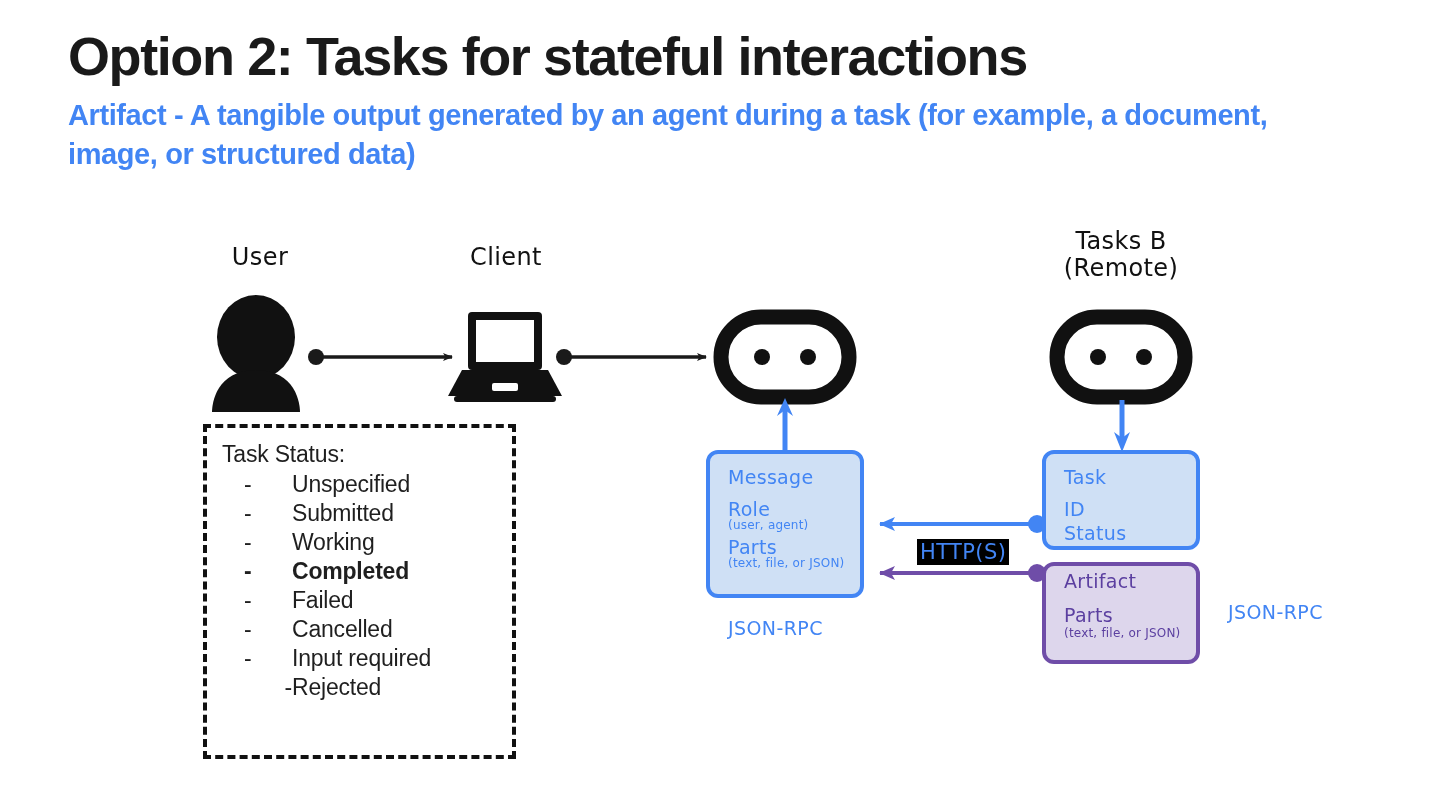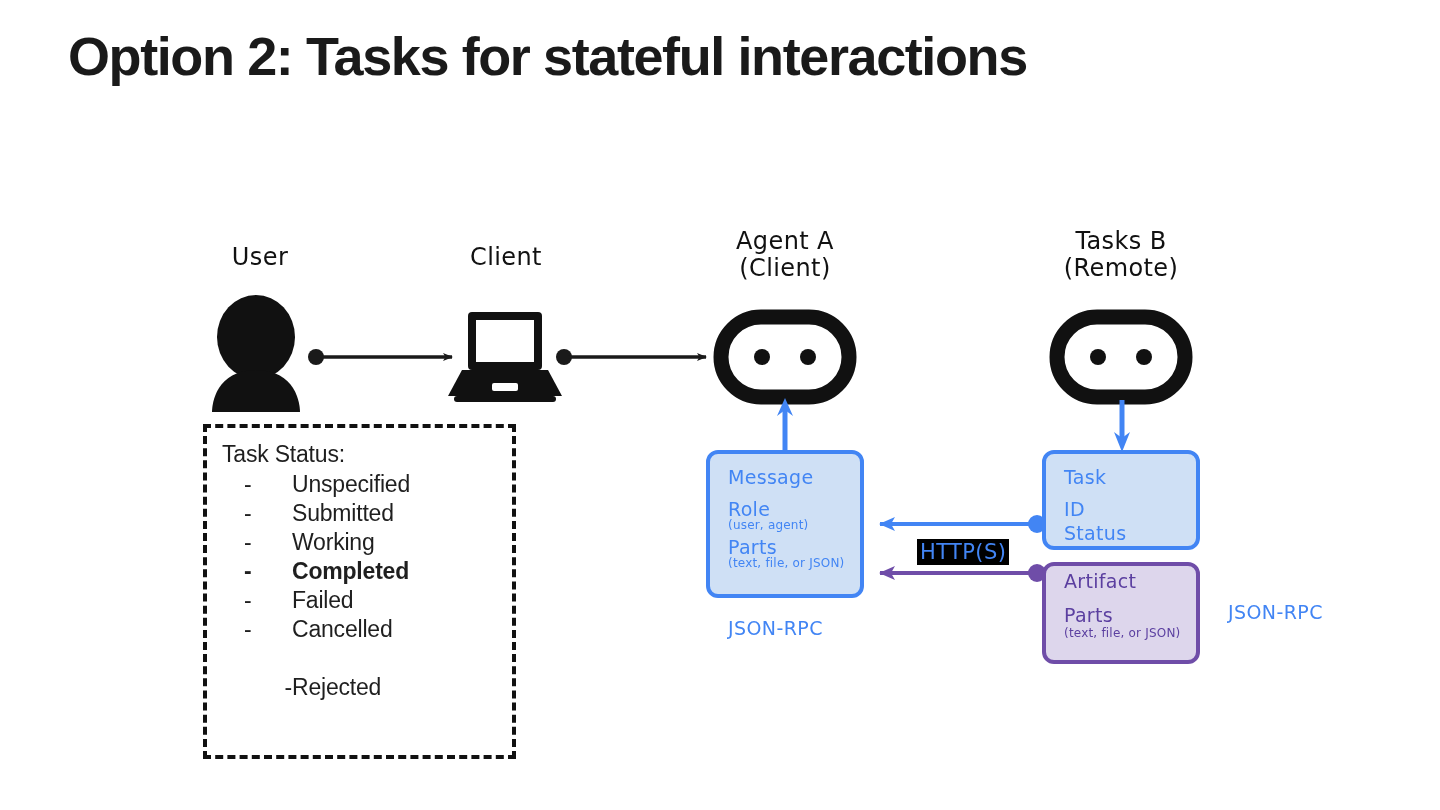--- a/index.html
+++ b/index.html
@@ -100,29 +100,26 @@
     position:absolute;left:1228px;top:601px;
     font-size:19px;color:#4285f4;letter-spacing:0.4px;
   }
 </style>
 </head>
 <body>
 
 <div class="stage">
 
   <div id="page-title">Option 2: Tasks for stateful interactions</div>
+  <div id="page-subtitle">Artifact - A tangible output generated by an agent during a task (for example, a document, image, or structured data)</div>
 
   <div class="node-label hand" style="left:190px;top:244px;width:140px;">User</div>
 
   <div class="node-label hand" style="left:436px;top:244px;width:140px;">Client</div>
 
-  <div class="node-label hand" style="left:715px;top:228px;width:140px;">
-    <div>Agent A</div>
-    <div>(Client)</div>
-  </div>
 
   <div class="node-label hand" style="left:1051px;top:228px;width:140px;">
     <div>Tasks B</div>
     <div>(Remote)</div>
   </div>
 
   <svg class="diagram" viewBox="0 0 1440 810">
     <defs>
       <marker id="ah-black" markerWidth="10" markerHeight="8" refX="9" refY="4" orient="auto" markerUnits="userSpaceOnUse">
         <path d="M0,0 L10,4 L0,8 L2.4,4 Z" fill="#1a1a1a"></path>
@@ -193,20 +190,21 @@
 
   <div id="task-status-box"></div>
   <div id="task-status-title">Task Status:</div>
 
   <div class="status-row" style="top:471px;"><span class="dash">-</span><span>Unspecified</span></div>
   <div class="status-row" style="top:500px;"><span class="dash">-</span><span>Submitted</span></div>
   <div class="status-row" style="top:529px;"><span class="dash">-</span><span>Working</span></div>
   <div class="status-row bold" style="top:558px;"><span class="dash">-</span><span>Completed</span></div>
   <div class="status-row" style="top:587px;"><span class="dash">-</span><span>Failed</span></div>
   <div class="status-row" style="top:616px;"><span class="dash">-</span><span>Cancelled</span></div>
+  <div class="status-row" style="top:645px;"><span class="dash">-</span><span>Input required</span></div>
   <div class="status-row" style="top:674px;text-align:right;"><span class="dash">-</span><span>Rejected</span></div>
 
   <div id="message-box" class="pbox"></div>
   <div id="msg-t1" class="hand bx-head blue-txt">Message</div>
   <div id="msg-t2" class="hand bx-sub  blue-txt">Role</div>
   <div id="msg-t3" class="hand bx-note blue-txt">(user, agent)</div>
   <div id="msg-t4" class="hand bx-sub  blue-txt">Parts</div>
   <div id="msg-t5" class="hand bx-note blue-txt">(text, file, or JSON)</div>
 
   <div id="task-box" class="pbox"></div>

